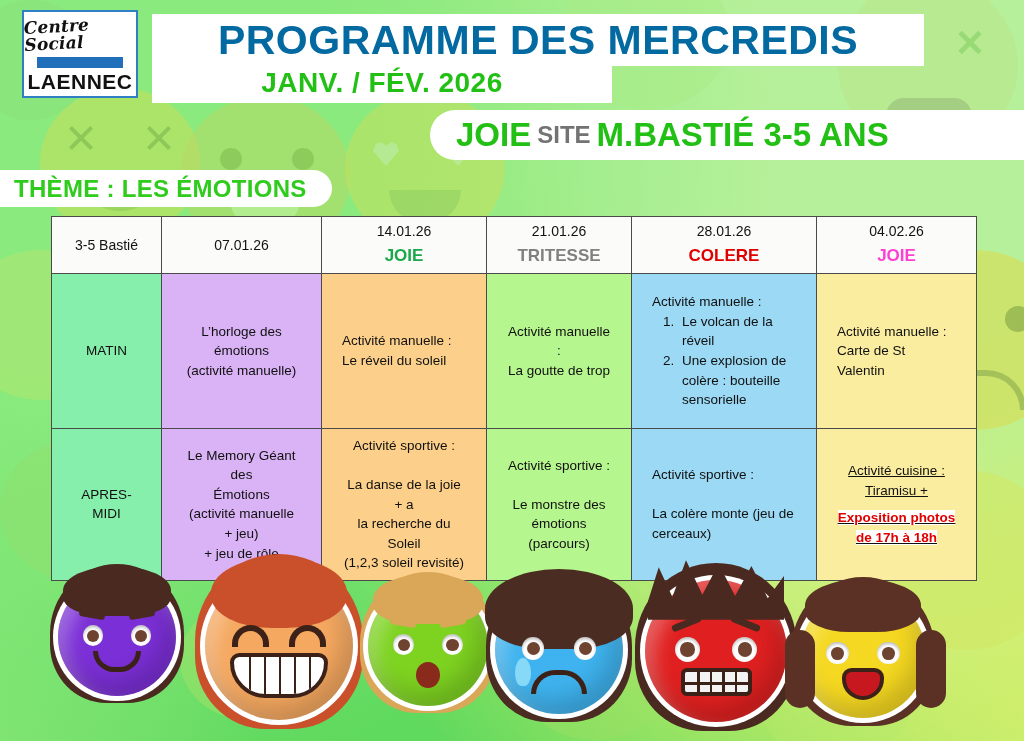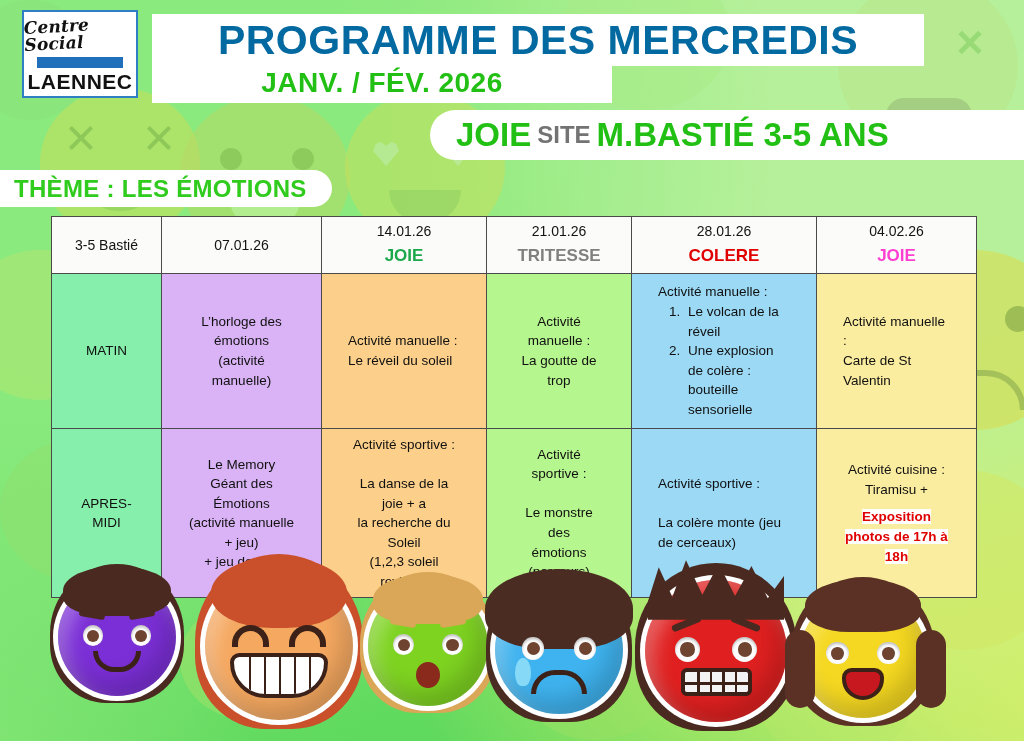--- a/index.html
+++ b/index.html
@@ -50,21 +50,21 @@
 
   .ttl-theme{left:-20px;top:170px;width:352px;height:37px;border-radius:0 20px 20px 0;
     padding-left:34px;box-sizing:border-box;}
   .ttl-theme span{color:#2fcb1d;font-weight:700;font-size:24px;letter-spacing:.3px;
     font-family:"Liberation Sans",sans-serif;white-space:nowrap;}
 
   
   table.prog{position:absolute;left:51px;top:216px;width:925px;
     border-collapse:collapse;table-layout:fixed;
     font-family:"Liberation Sans",sans-serif;}
-  table.prog td{border:1px solid #4a4a4a;vertical-align:middle;padding:6px 26px;
+  table.prog td{border:1px solid #4a4a4a;vertical-align:middle;padding:6px 20px;
     box-sizing:border-box;font-size:13.5px;color:#101010;line-height:1.45;}
   col.c0{width:110px;} col.c1{width:160px;} col.c2{width:165px;}
   col.c3{width:145px;} col.c4{width:185px;} col.c5{width:160px;}
 
   tr.head td{height:48px;text-align:center;background:#fbfbfa;padding:4px 6px;}
   .hd-date{display:block;font-size:14px;color:#131313;}
   .hd-emo{display:block;font-size:17px;font-weight:700;margin-top:3px;}
 
   tr.matin td{height:155px;}
   tr.apres td{height:152px;}
@@ -242,21 +242,21 @@
             <div class="nowrapish">Activité sportive :
 
 Le monstre des
 émotions (parcours)</div>
           </td>
           <td class="c-left" style="background: rgb(155, 217, 245);">
             <div class="nowrapish">Activité sportive :
 
 La colère monte (jeu de cerceaux)</div>
           </td>
-          <td class="c-center" style="background: rgb(251, 237, 160);">
+          <td class="c-center" style="background: rgb(251, 237, 160); text-decoration: underline;">
             <div class="nowrapish">Activité cuisine :
 Tiramisu +</div>
             <div style="margin-top: 8px;"><span class="expo" style="color: rgb(224, 0, 0);">Exposition photos de 17h à 18h</span></div>
           </td>
         </tr>
       </tbody>
   </table>
 
   <div id="emoji-strip">
       <div class="efig" style="left: 58px; top: 578px; width: 118px; height: 118px;">

